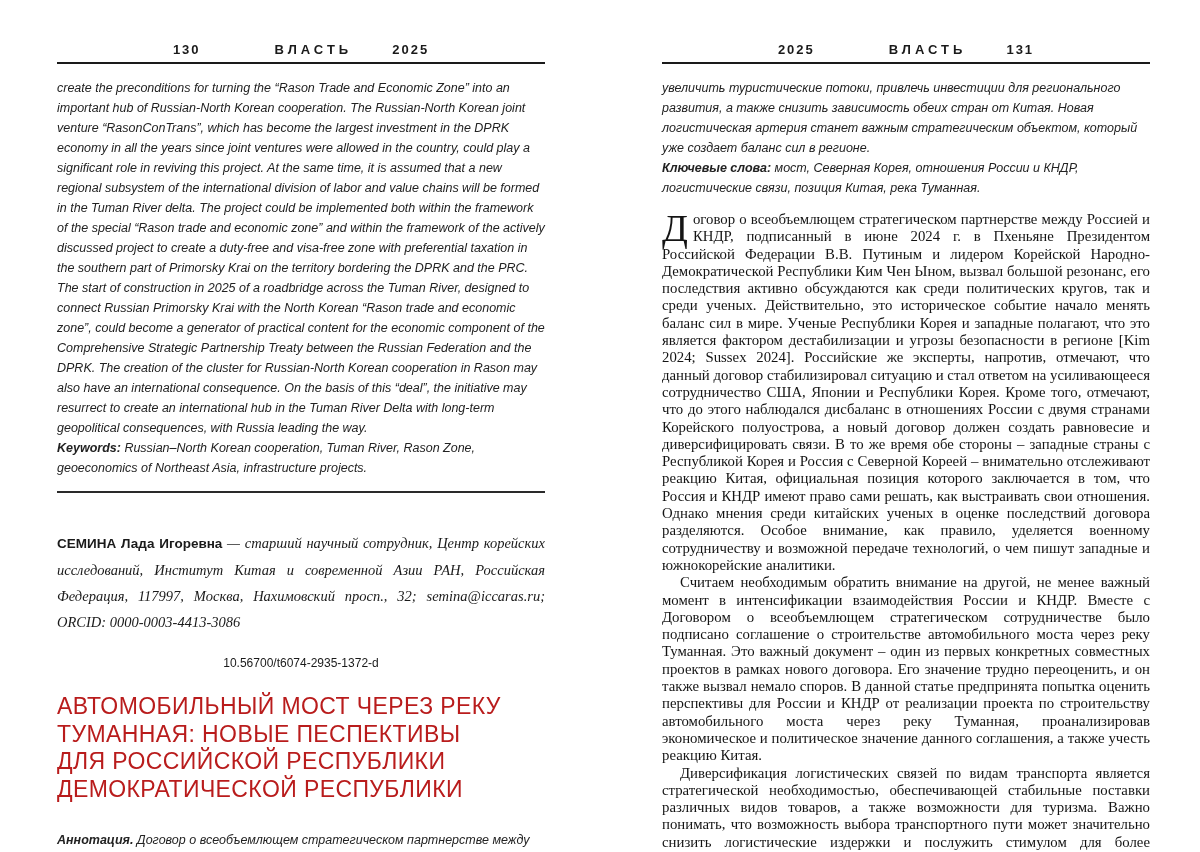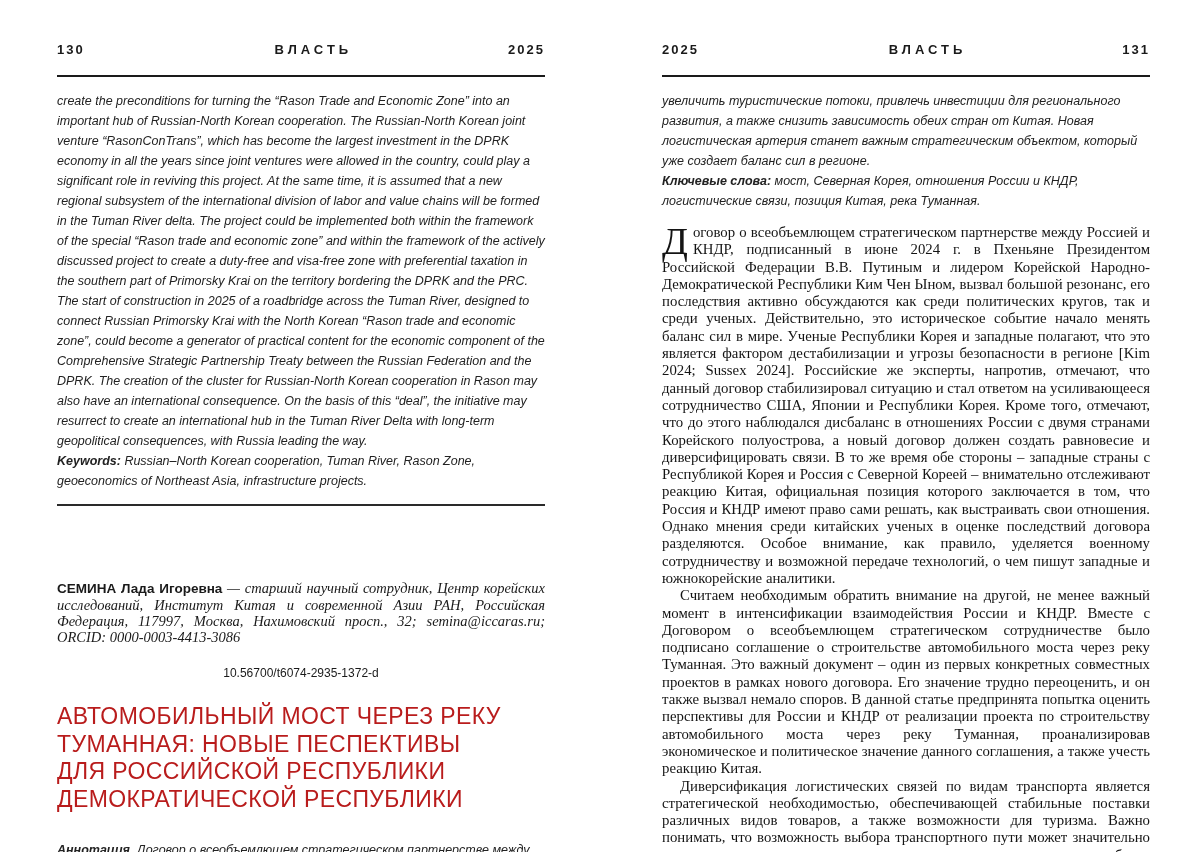--- a/index.html
+++ b/index.html
@@ -19,24 +19,24 @@
     width: 600px; height: 852px;
     box-sizing: border-box;
     position: relative;
     overflow: hidden;
   }
   .page-left  { padding: 42px 55px 0 57px; }
   .page-right { padding: 42px 50px 0 62px; }
 
   
   .running-head {
-    display: flex; justify-content: space-between; align-items: flex-end;
+    display: flex; justify-content: center; align-items: flex-end;
     border-bottom: 2.5px solid #1a1a1a;
-    padding-bottom: 18px;
-    font-size: 13px; font-weight: bold; color: #1a1a1a;
+    padding-bottom: 5px;
+    font-size: 13px; font-weight: bold; color: #1a1a1a; gap: 40px;
   }
   .running-head .num { letter-spacing: 2px; }
   .running-head .journal { letter-spacing: 4px; margin-left: 34px; }
 
   
   .abstract-block {
     margin-top: 14px;
     font-style: italic;
     font-size: 12.5px;
     line-height: 20px;
@@ -44,25 +44,25 @@
   }
   .abstract-block p { margin: 0; }
   .kw-label { font-weight: bold; font-style: italic; }
 
   .section-rule {
     border: 0; border-top: 2px solid #2a2a2a;
     margin: 13px 0 0 0;
   }
 
   .author-block {
-    margin-top: 74px;
+    margin-top: 37px;
     font-family: "Liberation Serif", serif;
     font-style: italic;
     font-size: 14.5px;
-    line-height: 16px;
+    line-height: 26px;
     text-align: justify;
     color: #1a1a1a;
   }
   .author-name {
     font-family: "Liberation Sans", sans-serif;
     font-style: normal;
     font-weight: bold;
     font-size: 13.5px;
   }
 

